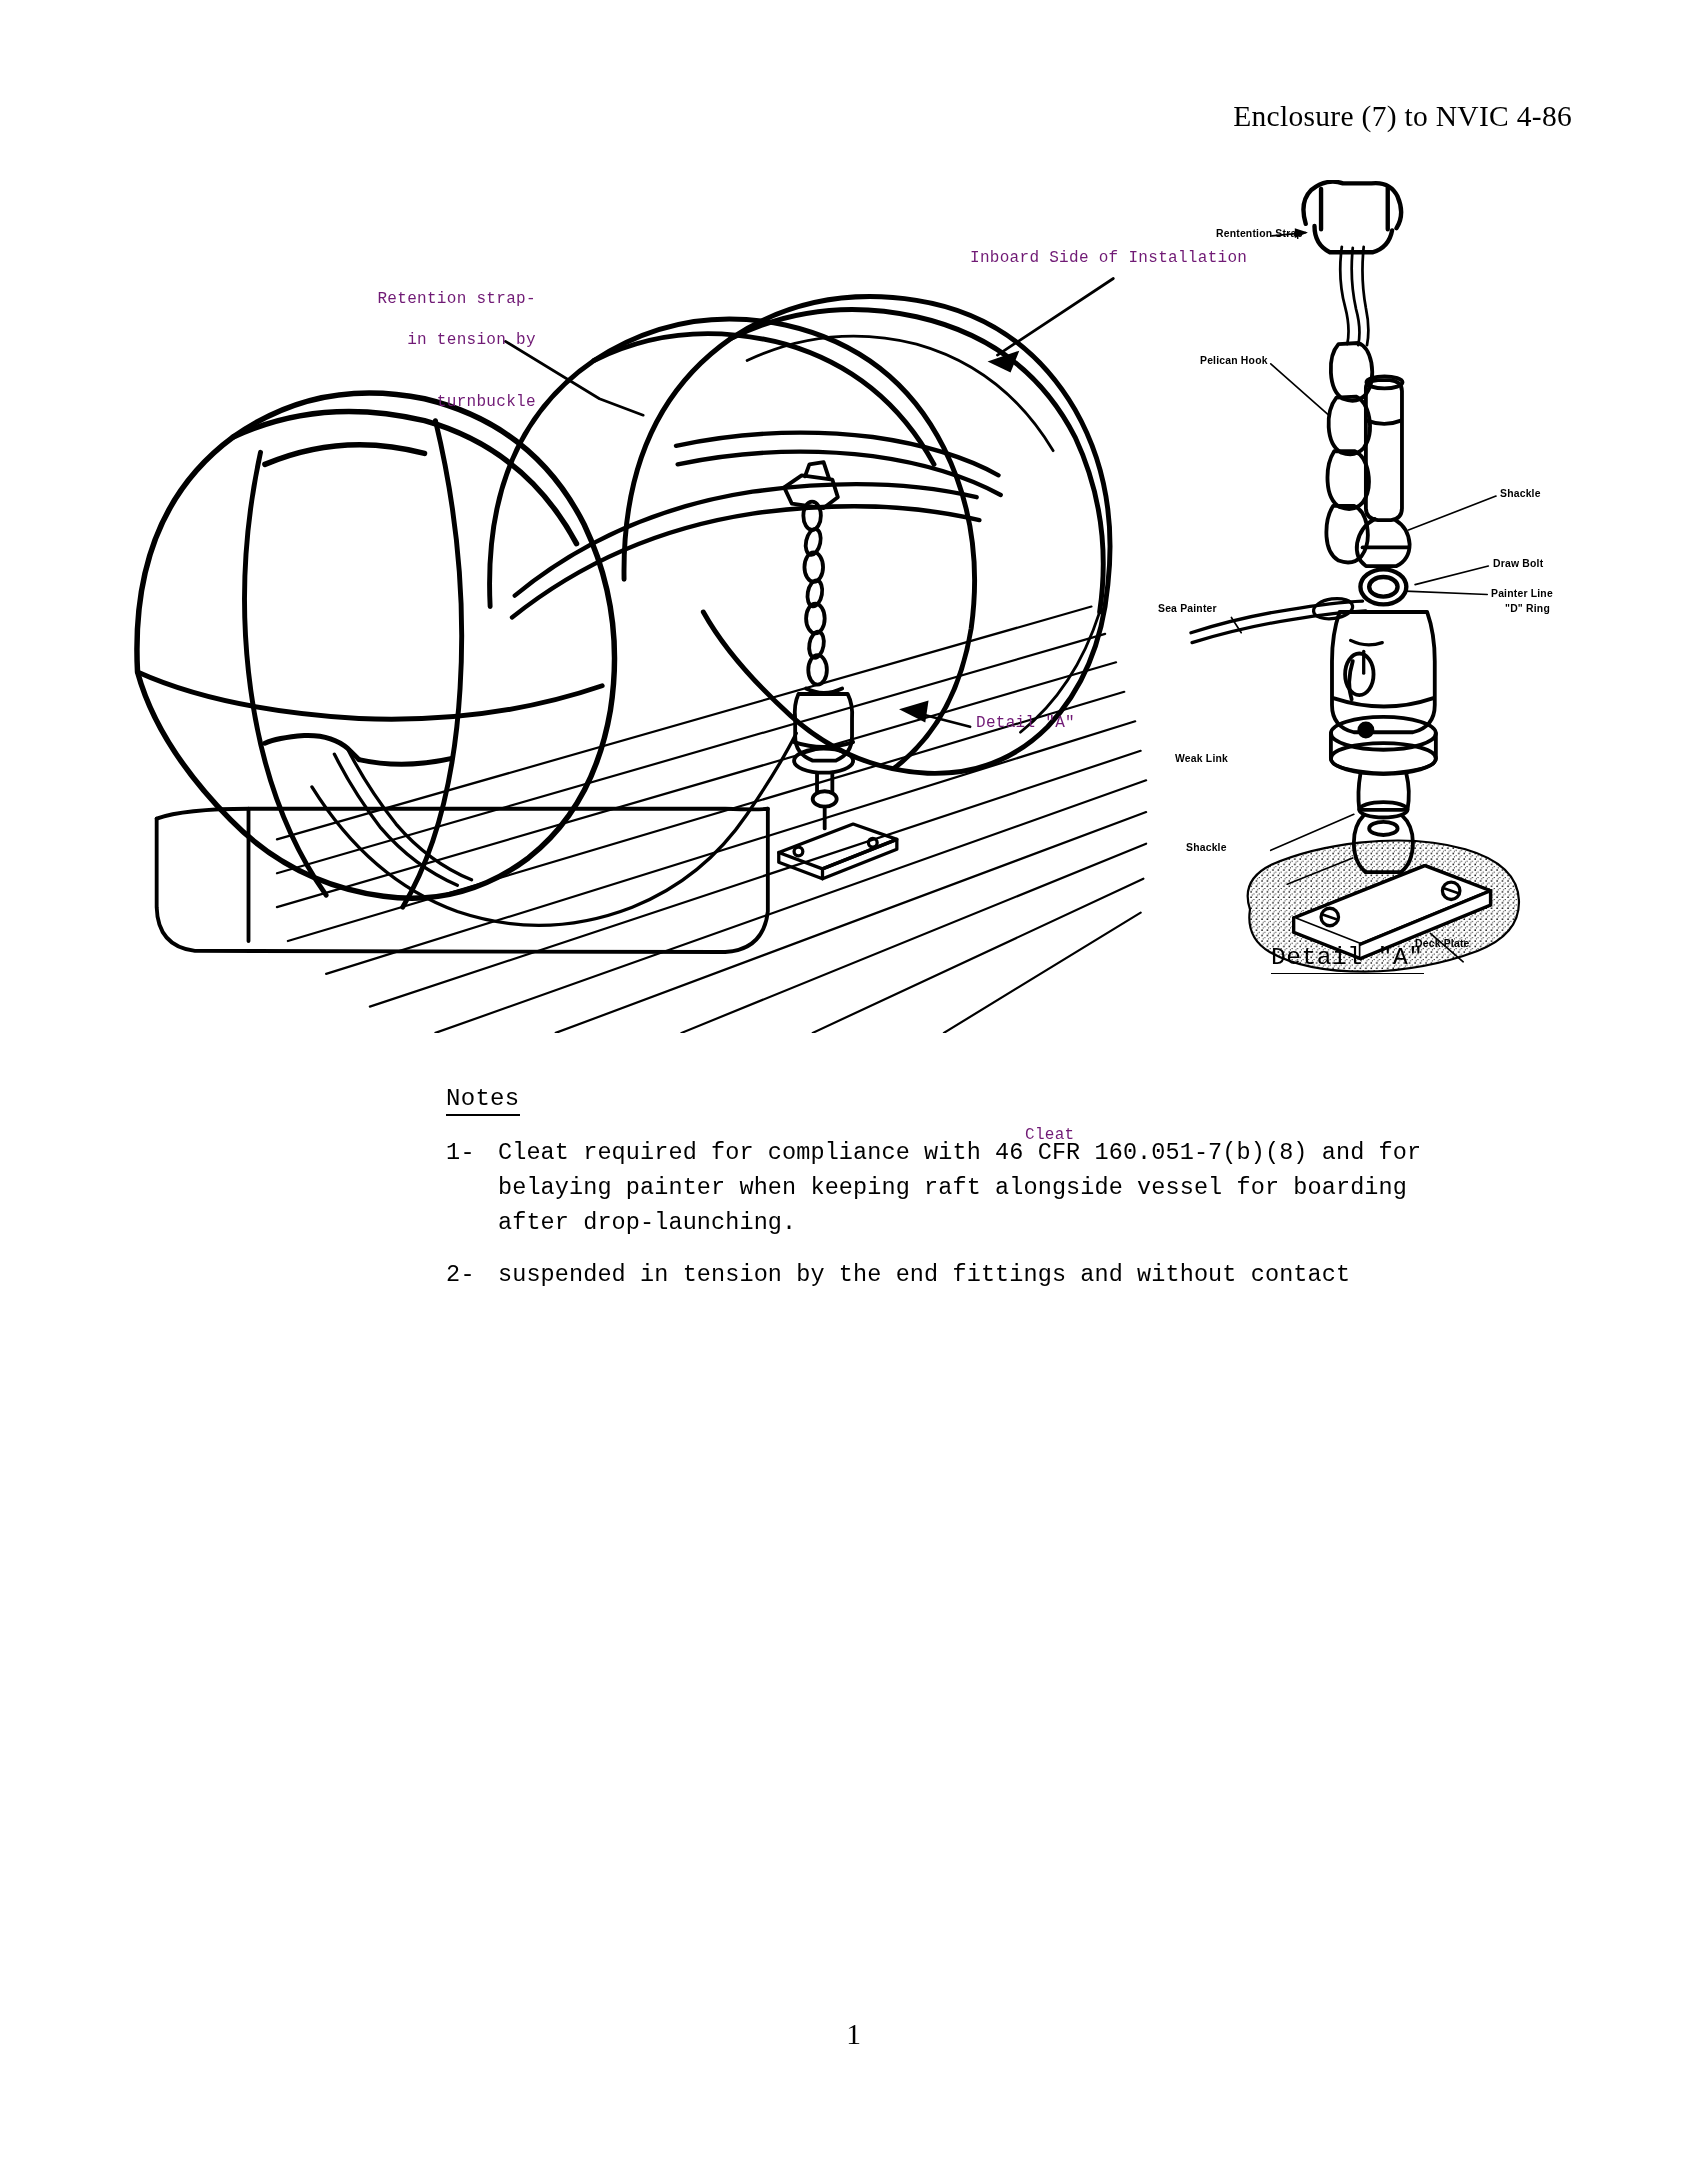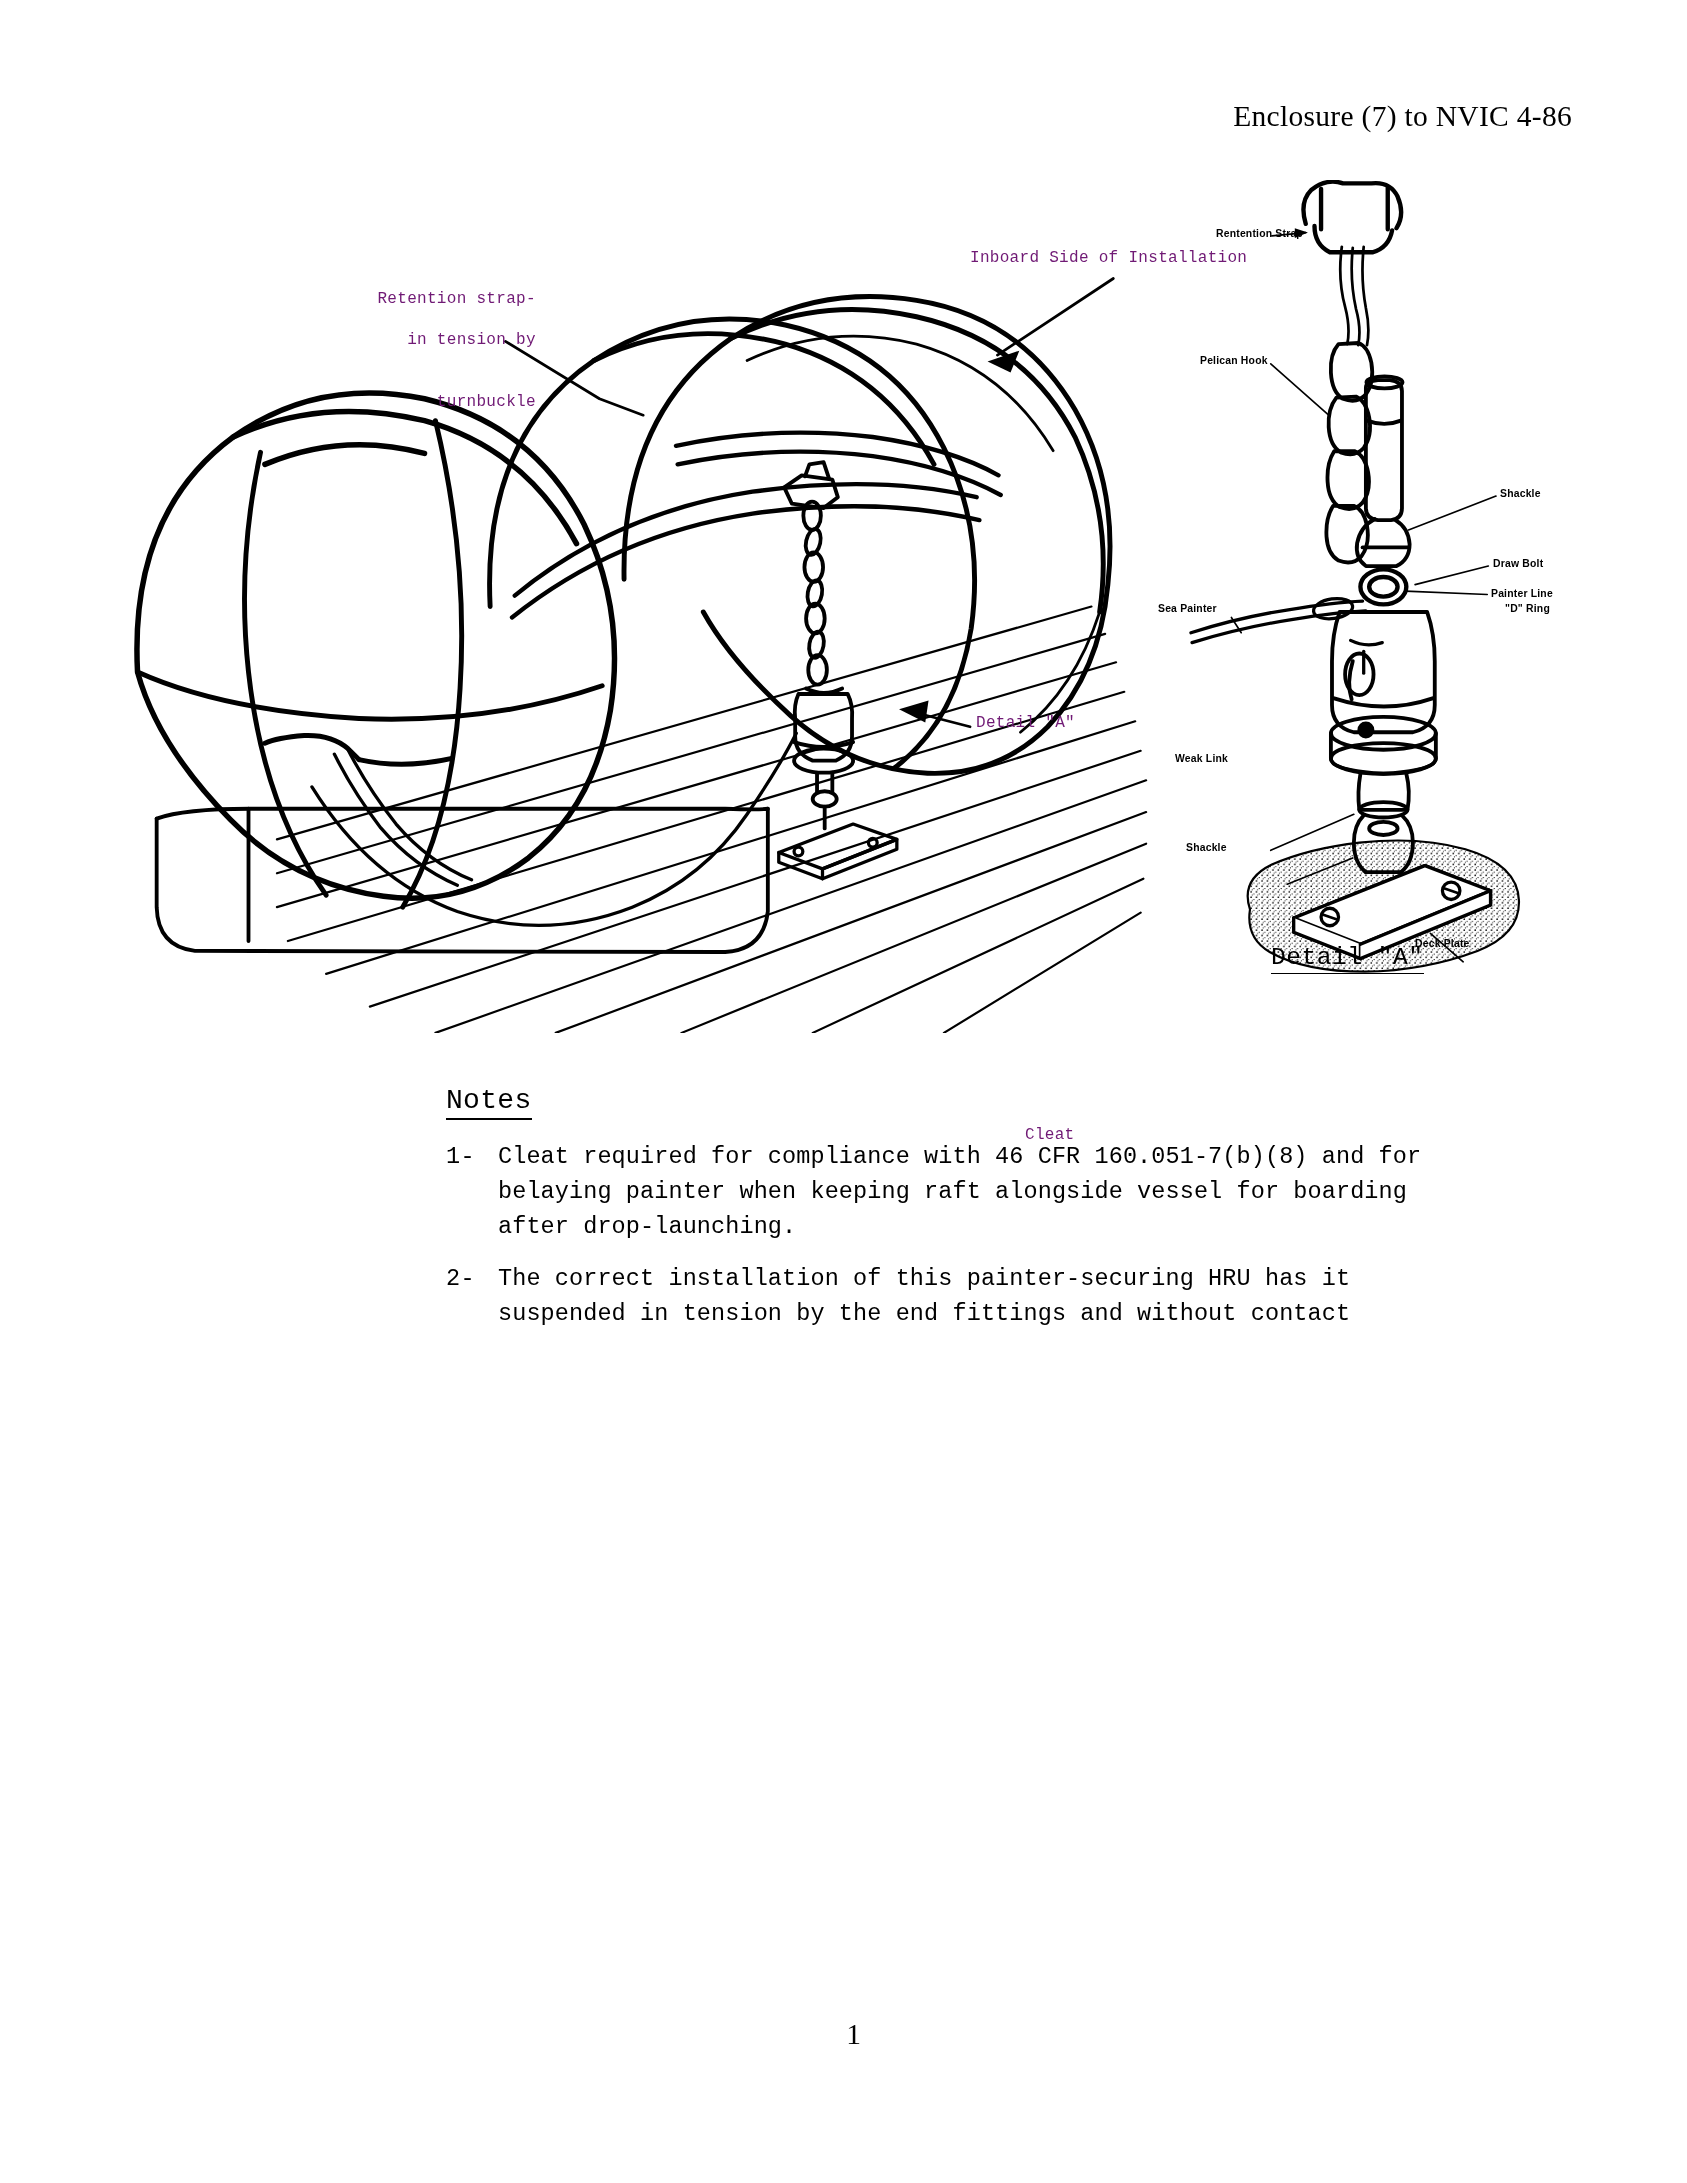--- a/index.html
+++ b/index.html
@@ -107,21 +107,21 @@
   
   .notes-block {
     position: absolute;
     left: 426px;
     top: 1085px;
     width: 979px;
     font-family: "Liberation Mono", "DejaVu Sans Mono", monospace;
     color: #000;
   }
   .notes-title {
-    font-size: 28px;
+    font-size: 24px;
     letter-spacing: 0.3px;
     display: inline-block;
     border-bottom: 2.2px solid #000;
     padding-bottom: 2.2px;
     margin-bottom: 18.6px;
   }
   .note-row {
     display: flex;
     align-items: flex-start;
     margin-bottom: 16.4px;
@@ -450,21 +450,20 @@
       <div class="note-body">
         <span class="ln">Cleat required for compliance with 46 CFR 160.051-7(b)(8) and for</span>
         <span class="ln">belaying painter when keeping raft alongside vessel for boarding</span>
         <span class="ln">after drop-launching.</span>
       </div>
     </div>
 
     <div class="note-row">
       <div class="note-marker">2-</div>
       <div class="note-body">
-        <span class="ln">The correct installation of this painter-securing HRU has it</span>
         <span class="ln">suspended in tension by the end fittings and without contact</span>
       </div>
     </div>
   </div>
 
   <div class="page-number">1</div>
 
 </div>
 
 

